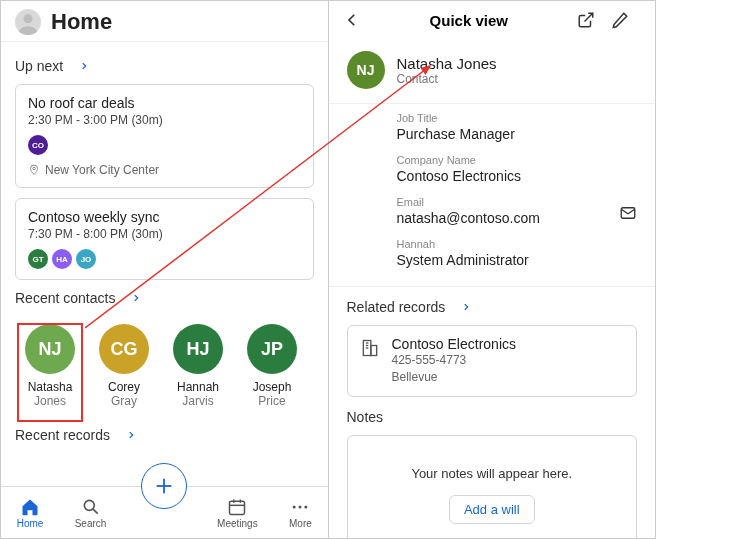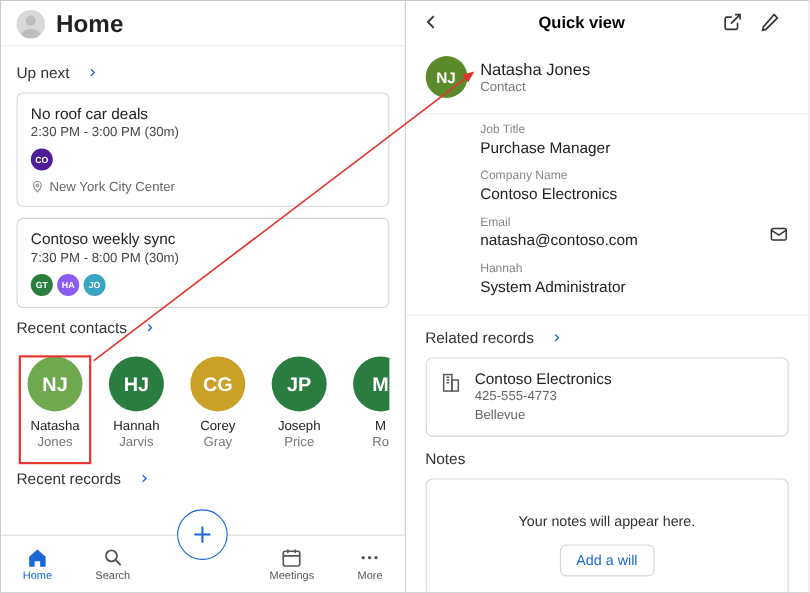--- a/index.html
+++ b/index.html
@@ -6,21 +6,21 @@
   body {
     font-family: 'Segoe UI', -apple-system, BlinkMacSystemFont, sans-serif;
     background: #fff;
     width: 736px;
     height: 539px;
     overflow: hidden;
     position: relative;
   }
   .container {
     display: flex;
-    width: 736px;
+    width: 656px;
     height: 539px;
     border: 1px solid #ccc;
     justify-content: center;
   }
   .phone-left, .phone-right {
     flex: 1;
     background: #fff;
     display: flex;
     flex-direction: column;
     overflow: hidden;
@@ -239,28 +239,28 @@
         </span>
       </div>
 
       <div class="contacts-row">
         <div class="contact-item">
           <div class="contact-avatar" style="background:#6fa94f">NJ</div>
           <div class="contact-first">Natasha</div>
           <div class="contact-last">Jones</div>
         </div>
         <div class="contact-item">
+          <div class="contact-avatar" style="background:#c9a227">CG</div>
+          <div class="contact-first">Corey</div>
+          <div class="contact-last">Gray</div>
+        </div>
+        <div class="contact-item">
           <div class="contact-avatar" style="background:#2a7d3f">HJ</div>
           <div class="contact-first">Hannah</div>
           <div class="contact-last">Jarvis</div>
-        </div>
-        <div class="contact-item">
-          <div class="contact-avatar" style="background:#c9a227">CG</div>
-          <div class="contact-first">Corey</div>
-          <div class="contact-last">Gray</div>
         </div>
         <div class="contact-item">
           <div class="contact-avatar" style="background:#2a7d3f">JP</div>
           <div class="contact-first">Joseph</div>
           <div class="contact-last">Price</div>
         </div>
         <div class="contact-item">
           <div class="contact-avatar" style="background:#2a7d3f">M</div>
           <div class="contact-first">M</div>
           <div class="contact-last">Ro</div>

